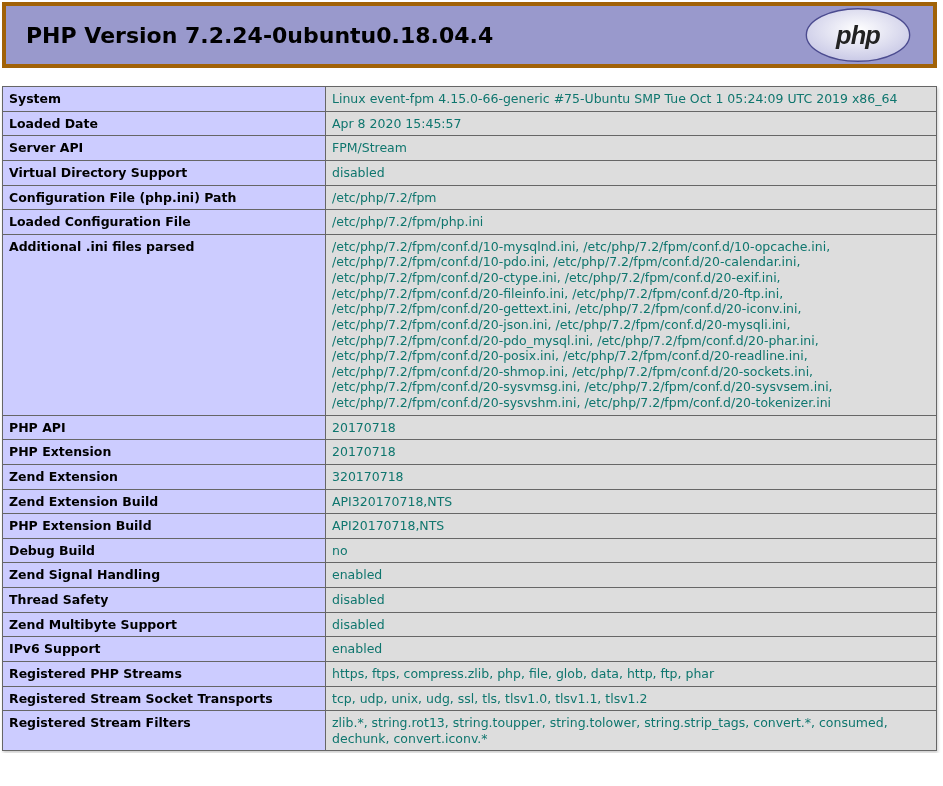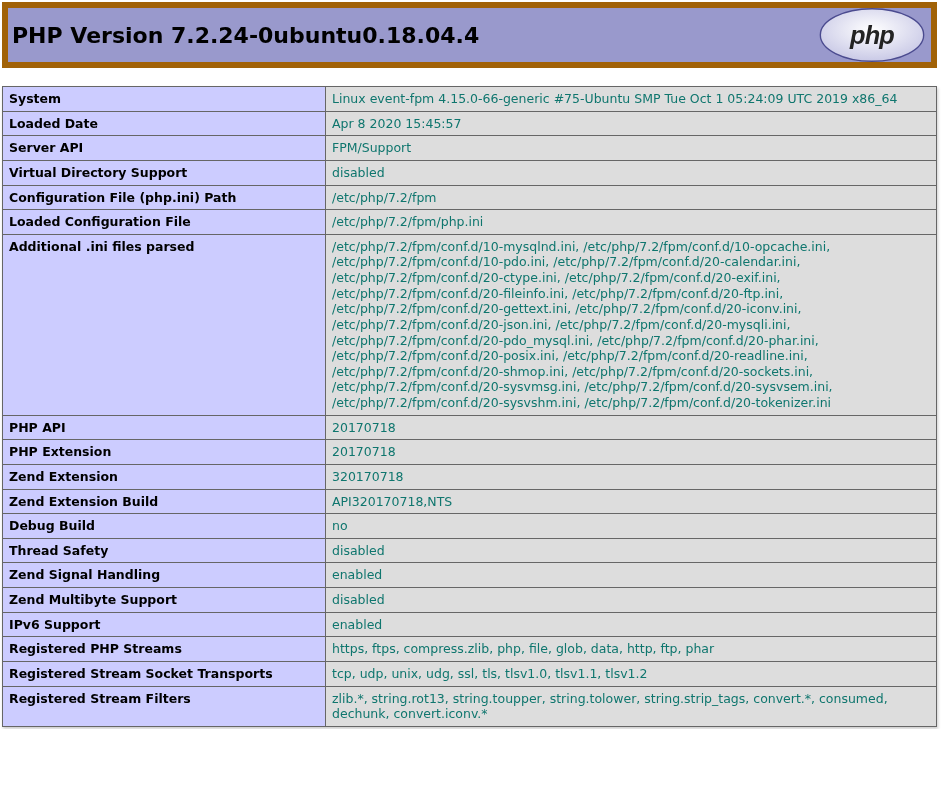--- a/index.html
+++ b/index.html
@@ -7,22 +7,22 @@
     font-family: "DejaVu Sans", "Liberation Sans", Arial, sans-serif;
     margin: 0;
     padding: 0;
   }
   .container {
     width: 935px;
     margin: 2px;
   }
   .header-box {
     background-color: #9999cc;
-    border: 6px solid #a16207;
-    padding: 6px 4px;
+    border: 4px solid #a16207;
+    padding: 6px 20px;
     display: flex;
     align-items: center;
     justify-content: space-between;
     height: 66px;
     box-sizing: border-box;
   }
   .header-box h1 {
     font-size: 22px;
     font-weight: bold;
     color: #000;
@@ -81,21 +81,21 @@
         <tr>
           <td class="e">System</td>
           <td class="v">Linux event-fpm 4.15.0-66-generic #75-Ubuntu SMP Tue Oct 1 05:24:09 UTC 2019 x86_64</td>
         </tr>
         <tr>
           <td class="e">Loaded Date</td>
           <td class="v">Apr 8 2020 15:45:57</td>
         </tr>
         <tr>
           <td class="e">Server API</td>
-          <td class="v">FPM/Support</td>
+          <td class="v">FPM/Stream</td>
         </tr>
         <tr>
           <td class="e">Virtual Directory Support</td>
           <td class="v">disabled</td>
         </tr>
         <tr>
           <td class="e">Configuration File (php.ini) Path</td>
           <td class="v">/etc/php/7.2/fpm</td>
         </tr>
         <tr>
@@ -116,30 +116,34 @@
         </tr>
         <tr>
           <td class="e">Zend Extension</td>
           <td class="v">320170718</td>
         </tr>
         <tr>
           <td class="e">Zend Extension Build</td>
           <td class="v">API320170718,NTS</td>
         </tr>
         <tr>
+          <td class="e">PHP Extension Build</td>
+          <td class="v">API20170718,NTS</td>
+        </tr>
+        <tr>
           <td class="e">Debug Build</td>
           <td class="v">no</td>
         </tr>
         <tr>
+          <td class="e">Zend Signal Handling</td>
+          <td class="v">enabled</td>
+        </tr>
+        <tr>
           <td class="e">Thread Safety</td>
           <td class="v">disabled</td>
-        </tr>
-        <tr>
-          <td class="e">Zend Signal Handling</td>
-          <td class="v">enabled</td>
         </tr>
         <tr>
           <td class="e">Zend Multibyte Support</td>
           <td class="v">disabled</td>
         </tr>
         <tr>
           <td class="e">IPv6 Support</td>
           <td class="v">enabled</td>
         </tr>
         <tr>

